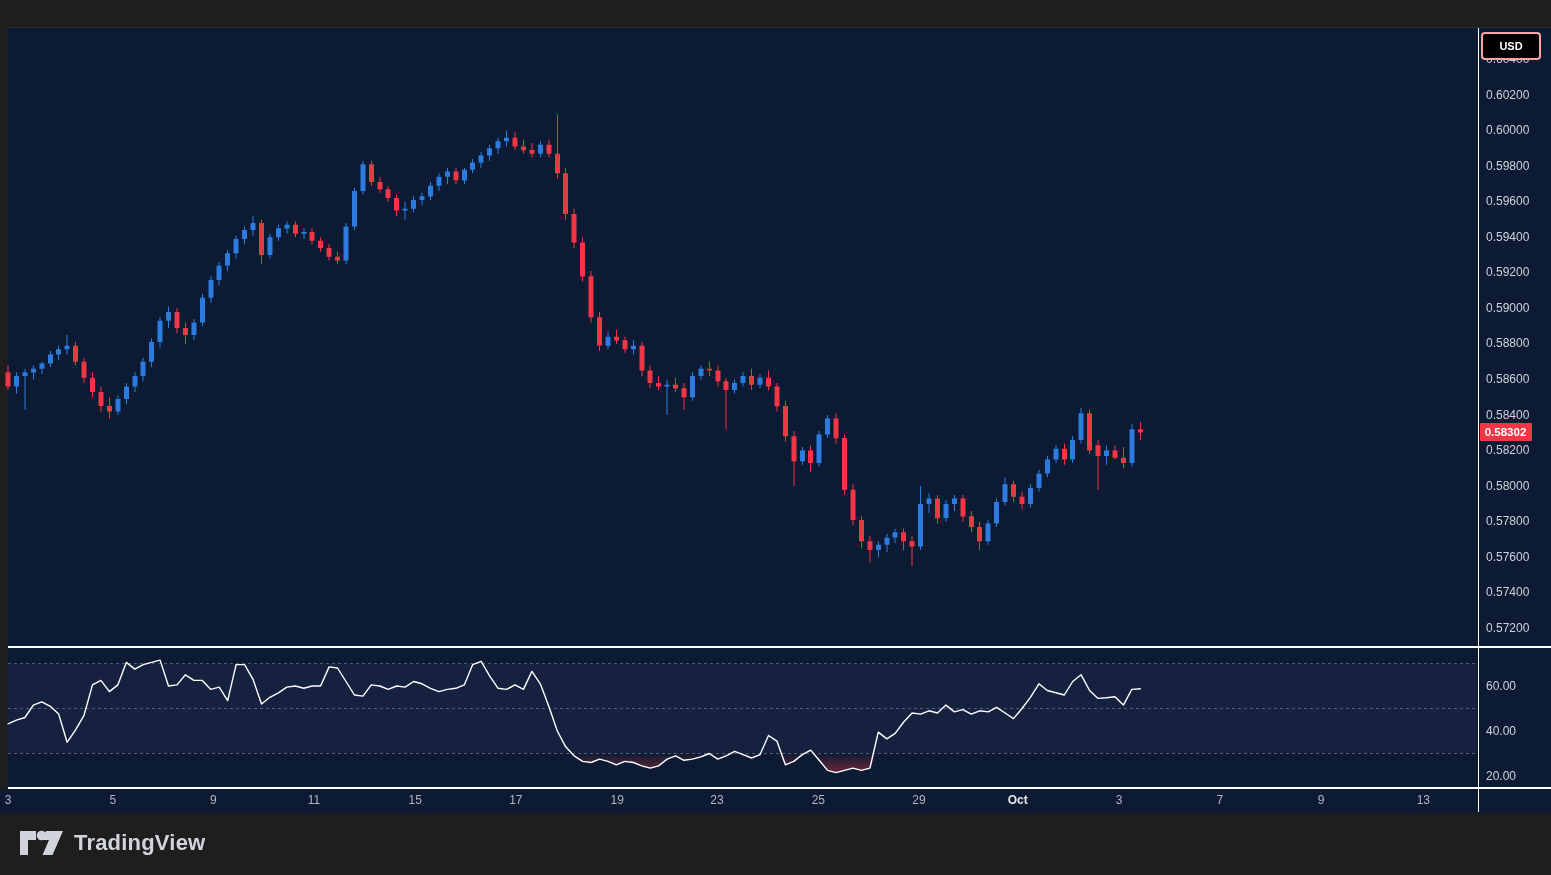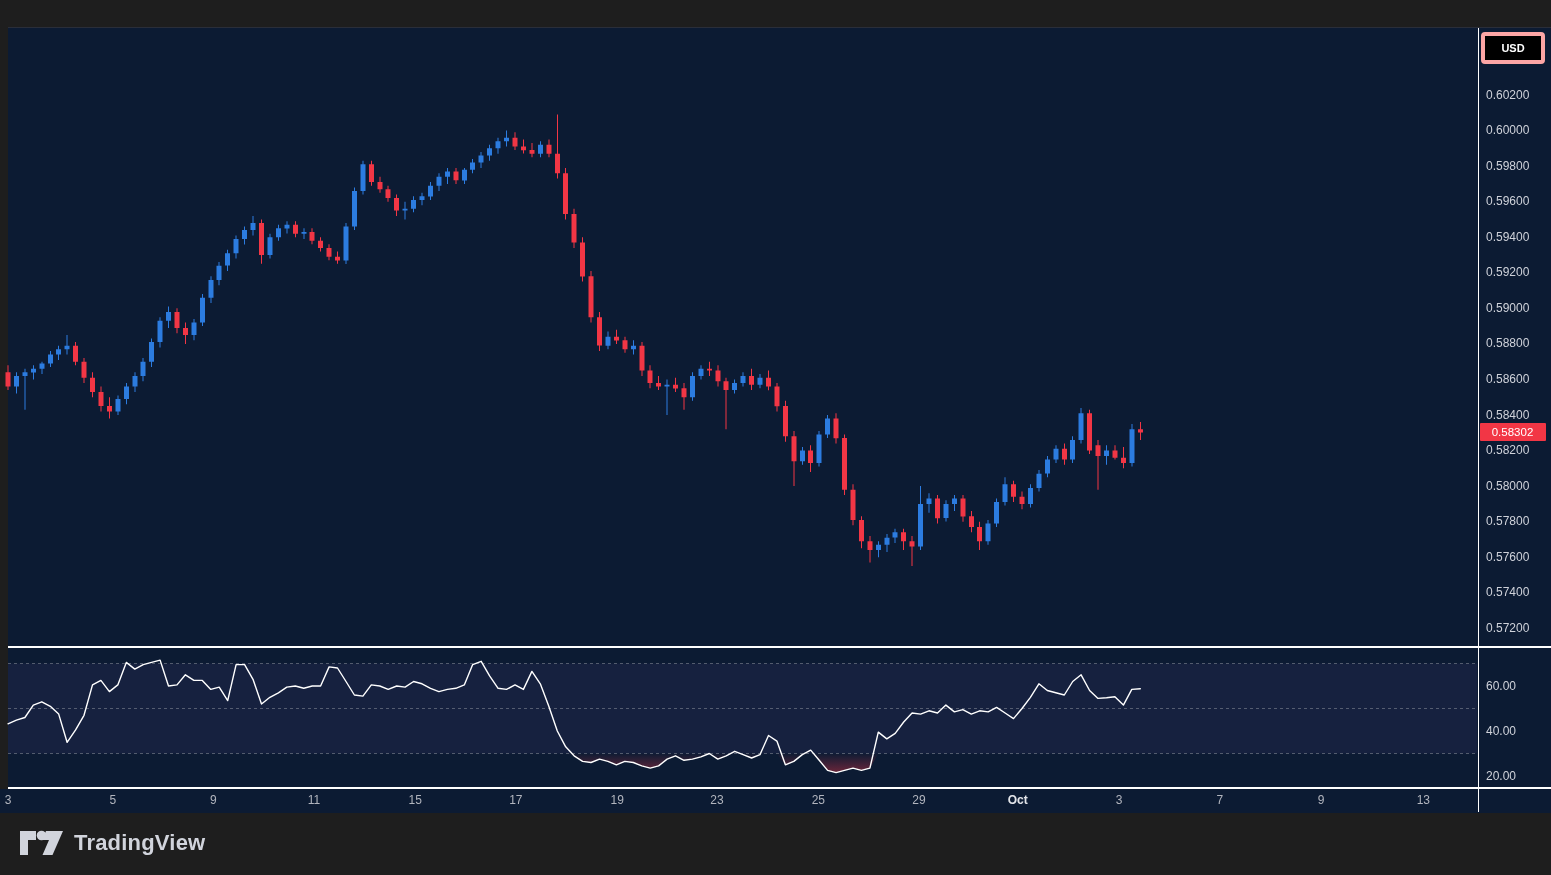--- a/index.html
+++ b/index.html
@@ -15,24 +15,24 @@
   .sep-h2{left:8px;top:787px;width:1543px;height:1.5px;background:#fff;z-index:5;}
   .sep-v{left:1477.5px;top:28px;width:1.5px;height:784px;background:#fff;z-index:6;}
   .top-border{left:8px;top:27px;width:1543px;height:1px;background:#2a2e39;}
   #svg-layer{left:0;top:0;width:1551px;height:875px;z-index:2;}
   .lbl-layer{left:0;top:0;width:1551px;height:875px;z-index:7;pointer-events:none;border-radius:24px;}
   .px-lbl{position:absolute;left:1486px;font-size:12px;color:var(--axis-text,#cfd2da);white-space:nowrap;}
   .rsi-lbl{position:absolute;left:1486px;font-size:12px;color:var(--axis-text,#cfd2da);white-space:nowrap;}
   .t-lbl{position:absolute;top:793px;transform:translateX(-50%);font-size:12px;color:var(--time-text,#b2b5be);}
   .t-lbl.month{color:#e4e6ea;font-weight:bold;}
   .badge{left:1481px;top:32px;width:56px;height:24px;background:var(--badge-bg,#000);
-         border:4px solid #fca5a5;border-radius:4px;color:#fff;font-size:11px;font-weight:bold;
+         border:2px solid #fca5a5;border-radius:4px;color:#fff;font-size:11px;font-weight:bold;
          display:flex;align-items:center;justify-content:center;z-index:8;}
-  .price-tag{left:1479.5px;top:0;width:66px;height:18px;background:var(--tag-bg,#f23645);
-         color:#fff;font-size:11.5px;font-weight:normal;display:flex;align-items:center;
+  .price-tag{left:1479.5px;top:0;width:52px;height:18px;background:var(--tag-bg,#f23645);
+         color:#fff;font-size:11.5px;font-weight:bold;display:flex;align-items:center;
          justify-content:center;z-index:8;border-radius:1px;}
   .tv-logo{left:20px;top:830px;display:flex;align-items:center;gap:10px;z-index:8;}
   .tv-logo-text{color:var(--logo-text,#d1d4dc);font-size:22px;font-weight:bold;letter-spacing:.2px;}
 </style>
 </head>
 <body>
 
 <div class="stage">
 
   <div class="abs main-pane"></div>

